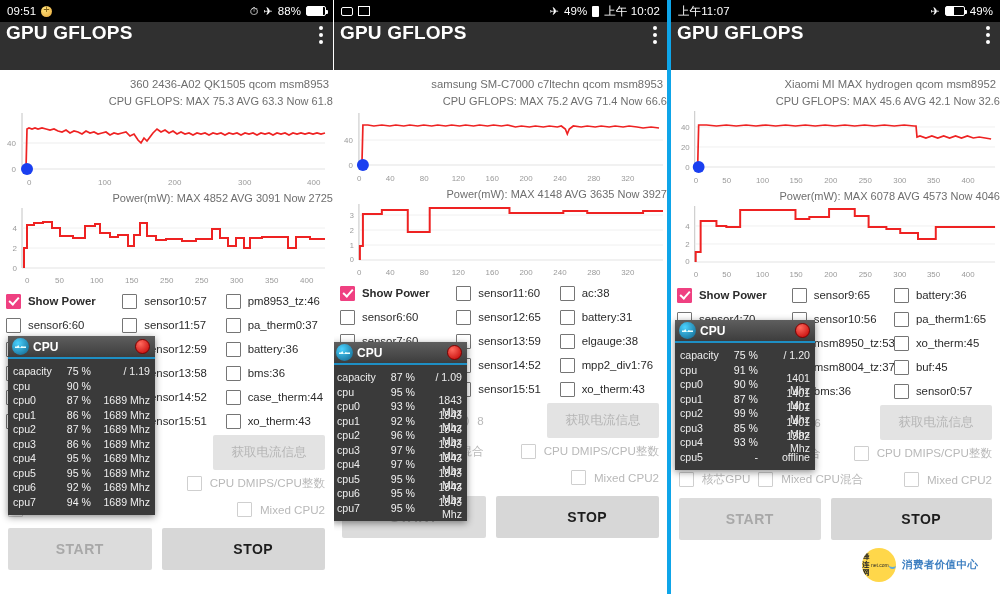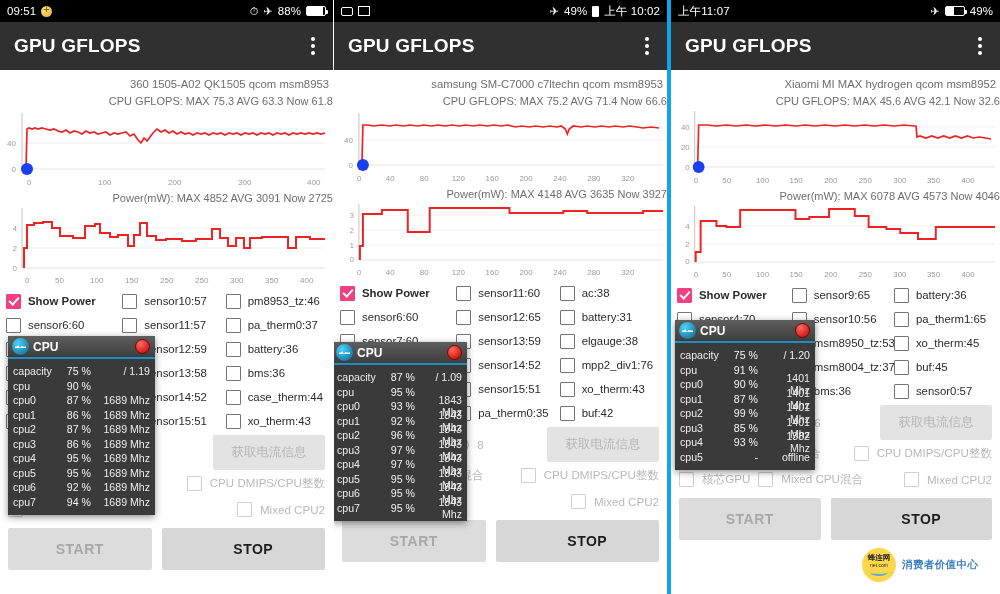--- a/index.html
+++ b/index.html
@@ -42,22 +42,22 @@
   }
   .dot-yellow::after{
     content:"+"; position:absolute; left:2px; top:-3px; font-size:11px; color:#7a5a12;
   }
   .sq-icn { display:inline-block; width:12px; height:9px; border:1.3px solid #fff; border-radius:2px;}
   .sq-icn2 { display:inline-block; width:12px; height:10px; border:1.3px solid #fff;}
 
   
   .appbar {
     height: 48px; background: #303030; color: #fff;
-    display: flex; align-items: center; justify-content: space-between;
-    padding: 0 14px;
+    display: flex; align-items: flex-start; justify-content: space-between;
+    padding: 0 6px;
   }
   .appbar .title { font-size: 19px; font-weight: bold; letter-spacing: .2px; }
   .kebab { display: flex; flex-direction: column; gap: 3px; padding: 4px; cursor: pointer; }
   .kebab span { width: 4px; height: 4px; background: #fff; border-radius: 50%; }
 
   
   .content { position: relative; height: calc(594px - 70px); background: #fff; }
   .devline {
     text-align: right; font-size: 11.3px; color: #6e6e6e;
     padding: 8px 4px 2px 0; white-space: nowrap;
@@ -139,21 +139,21 @@
   .cpu-row .v { width: 42px; text-align: right; padding-right: 6px; }
   .cpu-row .f { flex: 1; text-align: right; color: #ededed; }
 
   
   .watermark {
     position: absolute; left: 862px; top: 548px; display: flex; align-items: center; gap: 6px;
     z-index: 60;
   }
   .wm-circle {
     width: 34px; height: 34px; border-radius: 50%; background: #ffd74a;
-    display: flex; flex-direction: column; align-items: center; justify-content: center;
+    display: flex; align-items: center; justify-content: center;
     overflow: hidden;
   }
   .wm-circle .t { font-size: 7.5px; color: #2a2a2a; line-height: 8px; font-weight: bold;}
   .wm-circle .u { font-size: 5px; color: #2a2a2a; line-height: 6px; }
   .wm-circle .s { width: 18px; height: 7px; border-bottom: 2px solid #5ea9dd; border-radius: 0 0 50% 50%; margin-top: 1px;}
   .wm-text { font-size: 10.5px; color: #3d7fc1; font-weight: bold; letter-spacing: .4px; }
 </style>
 </head>
 <body>
 
@@ -176,21 +176,21 @@
     </div>
     <div class="appbar">
       <div class="title">GPU GFLOPS</div>
       <div class="kebab">
           <span></span>
           <span></span>
           <span></span>
         </div>
     </div>
     <div class="content">
-      <div class="devline">360 1505-A02 QK1505 qcom msm8953</div>
+      <div class="devline">360 2436-A02 QK1505 qcom msm8953</div>
       <div class="chart-title">CPU GFLOPS: MAX 75.3 AVG 63.3 Now 61.8</div>
       <div class="chart-wrap">
         <svg viewBox="0 0 333 82" preserveAspectRatio="none" height="82">
           <line x1="22" y1="6" x2="22" y2="62" stroke="#b5b5b5" stroke-width="0.8"></line>
           <line x1="22" y1="62" x2="325" y2="62" stroke="#dcdcdc" stroke-width="0.8"></line>
           <line x1="22" y1="36" x2="325" y2="36" stroke="#e8e8e8" stroke-width="0.8"></line>
           <text x="16" y="39" text-anchor="end" font-size="8" fill="#9a9a9a">40</text>
           <text x="16" y="65" text-anchor="end" font-size="8" fill="#9a9a9a">0</text>
           <text x="27" y="78" font-size="8" fill="#9a9a9a">0</text>
           <text x="98" y="78" font-size="8" fill="#9a9a9a">100</text>
@@ -533,34 +533,20 @@
               <span class="cbx"></span>
               <span class="slab">sensor9:57</span>
             </div>
           <div class="scell c2">
               <span class="cbx"></span>
               <span class="slab">sensor15:51</span>
             </div>
           <div class="scell c3">
               <span class="cbx"></span>
               <span class="slab">xo_therm:43</span>
-            </div>
-        </div>
-        <div class="srow">
-          <div class="scell c1">
-              <span class="cbx"></span>
-              <span class="slab">sensor10:58</span>
-            </div>
-          <div class="scell c2">
-              <span class="cbx"></span>
-              <span class="slab">pa_therm0:35</span>
-            </div>
-          <div class="scell c3">
-              <span class="cbx"></span>
-              <span class="slab">buf:42</span>
             </div>
         </div>
       </div>
 
       <div class="ctl">
         <div class="ctl-row">
           <span class="faint">CPU Threads(大核/小核)</span>
           <span class="faint">8</span>
           <div style="flex:1"></div>
           <div class="btn-get">获取电流信息</div>

